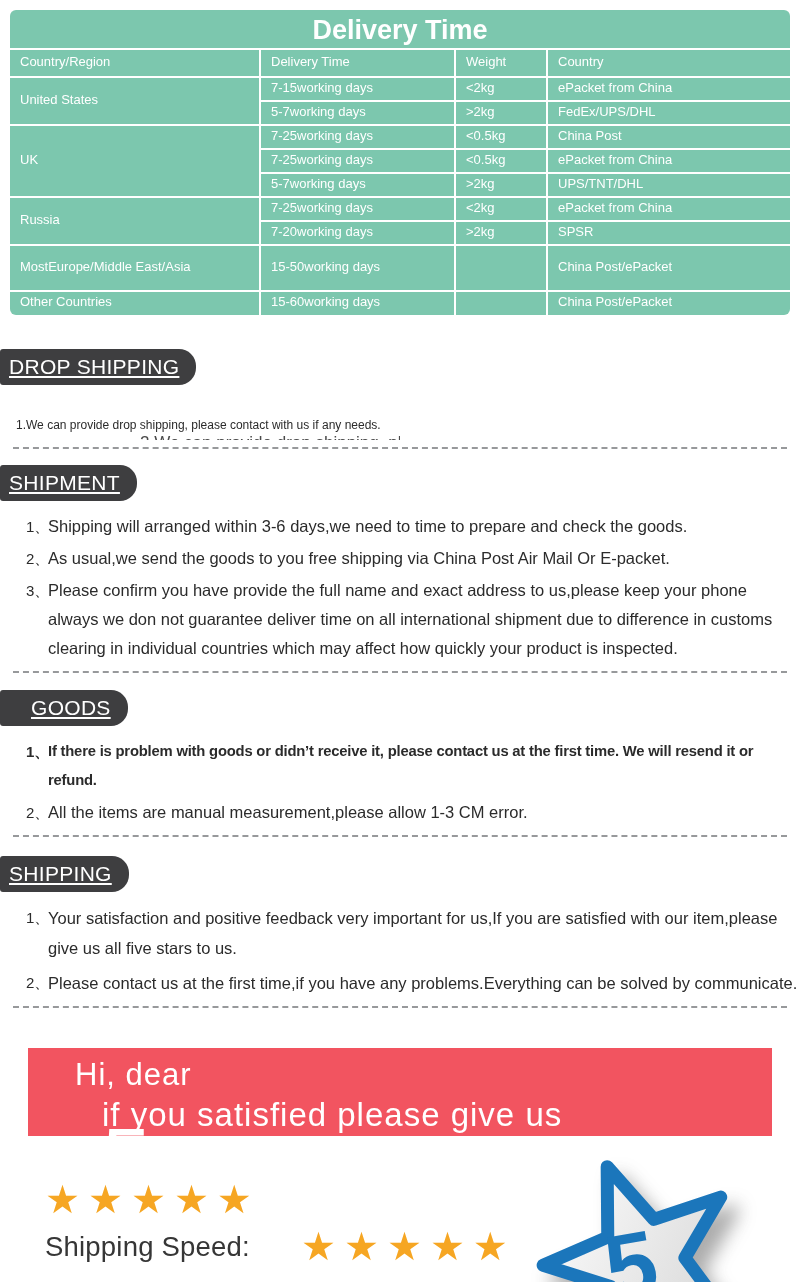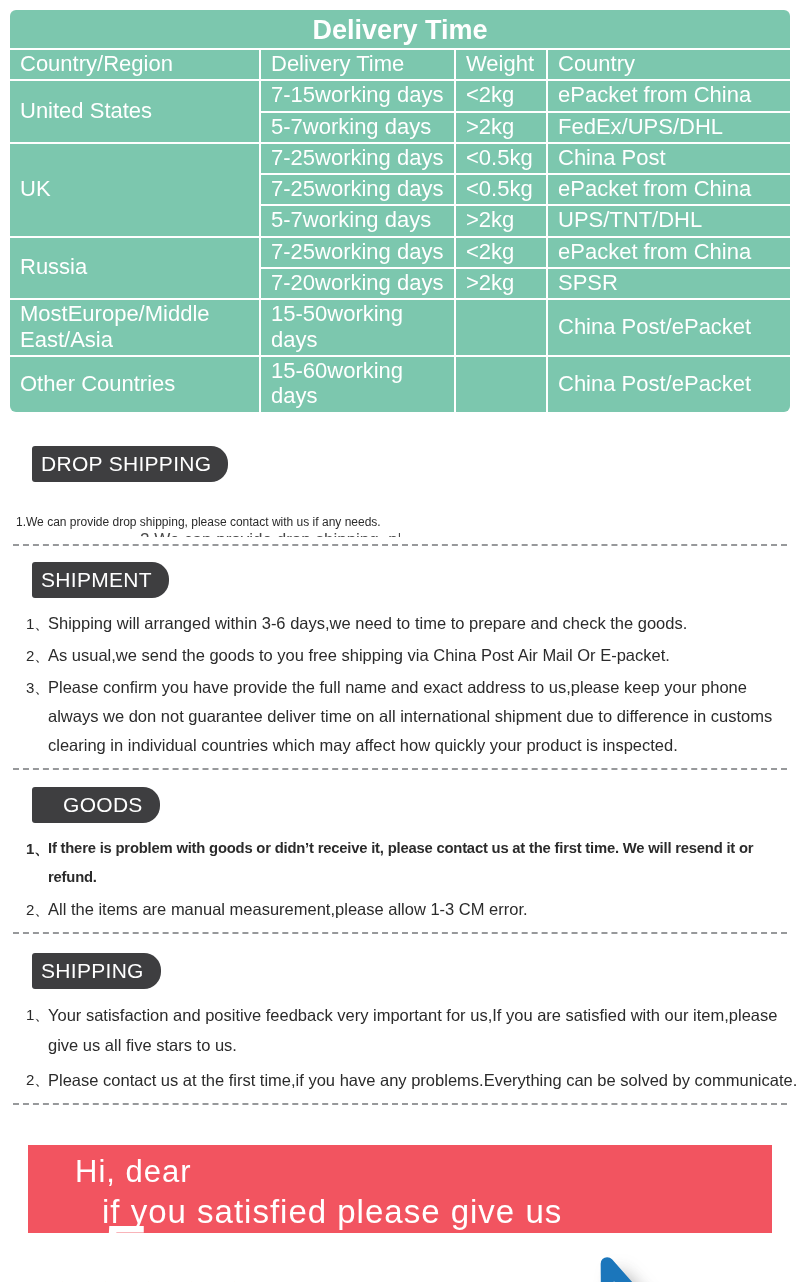--- a/index.html
+++ b/index.html
@@ -9,31 +9,32 @@
   *{box-sizing:border-box; margin:0; padding:0;}
   body{
     width:800px; height:1282px; margin:0; background:#ffffff; overflow:hidden; position:relative;
     font-family:"Liberation Sans", sans-serif;
   }
   
   .delivery-wrapper{width:780px; margin:10px auto 0; background:var(--teal); border-radius:6px; overflow:hidden;}
   .delivery-title{height:40px; line-height:40px; text-align:center; color:#fff; font-size:27px; font-weight:bold; border-bottom:2px solid #fff;}
   table.delivery{width:100%; border-collapse:collapse; table-layout:fixed; border-style:hidden;}
   table.delivery th, table.delivery td{
-    border:2px solid #fff; color:#fff; font-size:22px; font-weight:normal;
+    border:2px solid #fff; color:#fff; font-size:13px; font-weight:normal;
     text-align:left; padding:1px 6px 3px 10px; overflow:hidden; line-height:1.15;
   }
   table.delivery thead th{height:27px;}
   table.delivery tbody td{height:24px;}
   table.delivery tr.tall td{height:46px;}
   
   .badge{
-    display:inline-block; margin-left:32px; background:var(--badge_bg); color:#fff;
+    display:inline-block; margin-left:0; background:var(--badge_bg); color:#fff;
     font-size:21px; line-height:1; padding:7px 17px 8px 9px; border-radius:3px 17px 17px 3px;
     letter-spacing:0.3px;
+    text-decoration:underline;
   }
   #drop-badge{margin-top:34px;}
   #shipment-badge{margin-top:16px;}
   #goods-badge{margin-top:17px;padding-left:31px;}
   #feedback-badge{margin-top:19px;}
   .para{margin:33px 0 0 16px; font-size:12px; color:var(--body_text);}
   .clipped-line{height:7px; overflow:hidden; margin:1px 0 0 140px; width:260px; white-space:nowrap; font-size:17px; color:#4a4a4a;}
   .divider{border:none; border-top:2px dashed var(--divider); margin:7px 13px 0;}
   .section-list{margin-top:11px;}
   .list-item{position:relative; padding-left:48px; margin-bottom:3px; font-size:16.5px; line-height:29px; color:var(--body_text);}

